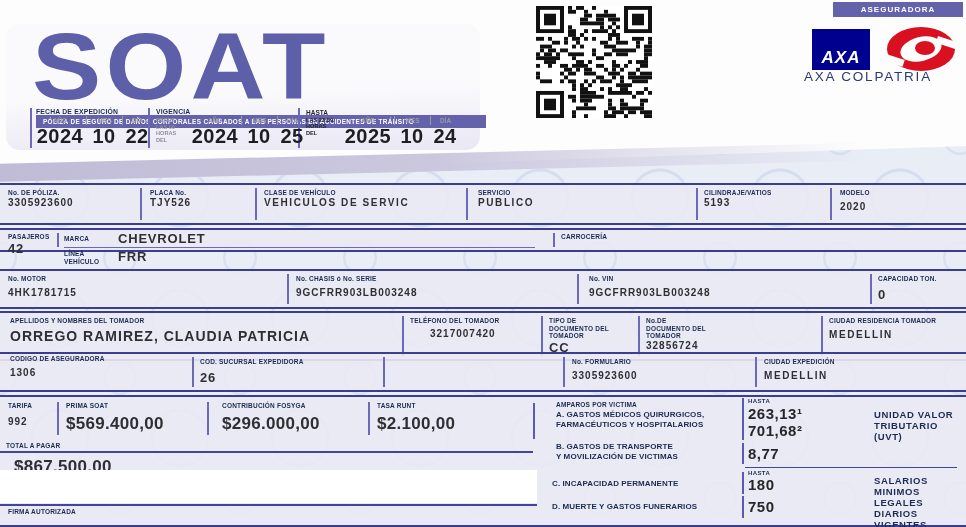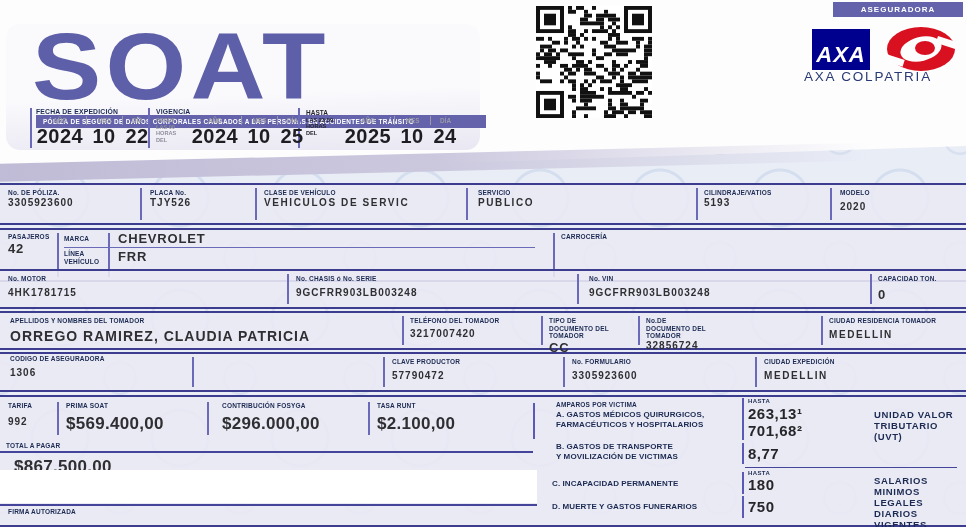--- a/index.html
+++ b/index.html
@@ -35,21 +35,21 @@
   .dgrid .h.b{border-left:1px solid #9a9aa8;}
   .dgrid .v{font-size:20px;font-weight:700;color:#1d1d22;text-align:center;letter-spacing:.5px;}
 
   .qr-box{position:absolute;left:536px;top:6px;width:116px;height:112px;background:#fff;}
   .qr-box svg{width:100%;height:100%;}
 
   .aseg-banner{position:absolute;left:833px;top:2px;width:130px;height:15px;background:#6362aa;
     color:#fff;font-size:8px;font-weight:700;letter-spacing:1px;text-align:center;line-height:15px;}
   .axa-cube{position:absolute;left:812px;top:29px;width:58px;height:41px;background:#00008f;overflow:hidden;}
   .axa-cube .axa-txt{position:absolute;left:0;right:0;bottom:2px;text-align:center;color:#fff;
-    font-size:22px;font-weight:700;letter-spacing:1px;font-style:italic;}
+    font-size:17px;font-weight:700;letter-spacing:1px;font-style:italic;}
   .colp-swirl{position:absolute;left:878px;top:26px;width:86px;height:46px;}
   .brand-name{position:absolute;left:804px;top:69px;width:162px;font-size:13.5px;color:#2a3a75;
     letter-spacing:1.8px;font-weight:400;}
 
   
   .row{position:absolute;left:0;width:966px;background:rgba(234,233,244,.9);
     border-top:2px solid #3d3d8f;border-bottom:2px solid #3d3d8f;box-sizing:border-box;}
   .vsep{position:absolute;width:2px;top:3px;bottom:3px;background:#6b6ab8;}
   .lbl{font-size:6.5px;font-weight:700;color:#1b2a52;letter-spacing:.2px;line-height:7.5px;}
   .val{font-weight:700;color:#2f2f33;}
@@ -467,21 +467,21 @@
       <div class="lbl">CILINDRAJE/VATIOS</div>
       <div class="val v15">5193</div>
     </div>
     <i class="vsep" style="left:830px;"></i>
     <div class="cell" style="left:840px;top:4px;">
       <div class="lbl">MODELO</div>
       <div class="val v15" style="margin-top:4px;">2020</div>
     </div>
   </div>
 
-  <div class="row" style="top:228px;height:54px;">
+  <div class="row" style="top:228px;height:24px;">
     <div class="cell" style="left:8px;top:3px;">
       <div class="lbl">PASAJEROS</div>
       <div class="val v13">42</div>
     </div>
     <i class="vsep" style="left:57px;"></i>
     <div class="cell lbl" style="left:64px;top:5px;width:40px;">MARCA</div>
     <i class="vsep" style="left:108px;top:3px;bottom:20px;"></i>
     <div class="cell val v13" style="left:118px;top:1px;">CHEVROLET</div>
     <div class="hline" style="left:64px;top:17px;width:471px;height:1px;background:#6b6ab8;"></div>
     <div class="cell lbl" style="left:64px;top:20px;width:34px;">LÍNEA VEHÍCULO</div>
@@ -509,29 +509,29 @@
       <div class="lbl">No. VIN</div>
       <div class="val v15" style="margin-top:4px;">9GCFRR903LB003248</div>
     </div>
     <i class="vsep" style="left:870px;"></i>
     <div class="cell" style="left:878px;top:4px;">
       <div class="lbl">CAPACIDAD TON.</div>
       <div class="val v13" style="margin-top:4px;">0</div>
     </div>
   </div>
 
-  <div class="row" style="top:311px;height:39px;text-decoration:underline;">
+  <div class="row" style="top:311px;height:50px;text-decoration:underline;">
     <div class="cell" style="left:10px;top:4px;">
       <div class="lbl">APELLIDOS Y NOMBRES DEL TOMADOR</div>
       <div class="val" style="font-size:14px;letter-spacing:1px;margin-top:3px;">ORREGO RAMIREZ, CLAUDIA PATRICIA</div>
     </div>
     <i class="vsep" style="left:402px;"></i>
     <div class="cell" style="left:410px;top:4px;">
       <div class="lbl">TELÉFONO DEL TOMADOR</div>
-      <div class="val v15" style="margin-top:3px;">3217007420</div>
+      <div class="val v15" style="margin-top:3px;margin-left:20px;">3217007420</div>
     </div>
     <i class="vsep" style="left:541px;"></i>
     <div class="cell" style="left:549px;top:4px;">
       <div class="lbl" style="width:62px;">TIPO DE DOCUMENTO DEL TOMADOR</div>
       <div class="val v13">CC</div>
     </div>
     <i class="vsep" style="left:638px;"></i>
     <div class="cell" style="left:646px;top:4px;">
       <div class="lbl" style="width:62px;">No.DE DOCUMENTO DEL TOMADOR</div>
       <div class="val v15">32856724</div>
@@ -542,25 +542,25 @@
       <div class="val v15" style="margin-top:4px;letter-spacing:1.6px;">MEDELLIN</div>
     </div>
   </div>
 
   <div class="row" style="top:352px;height:40px;">
     <div class="cell" style="left:10px;top:1px;">
       <div class="lbl">CODIGO DE ASEGURADORA</div>
       <div class="val v15" style="margin-top:4px;">1306</div>
     </div>
     <i class="vsep" style="left:192px;"></i>
+    <div class="cell" style="left:200px;top:4px;">
+      <div class="lbl">COD. SUCURSAL EXPEDIDORA</div>
+      <div class="val v13" style="margin-top:4px;">26</div>
+    </div>
     <i class="vsep" style="left:383px;"></i>
-    <div class="cell" style="left:392px;top:4px;">
-      <div class="lbl">CLAVE PRODUCTOR</div>
-      <div class="val v15" style="margin-top:4px;">57790472</div>
-    </div>
     <i class="vsep" style="left:563px;"></i>
     <div class="cell" style="left:572px;top:4px;">
       <div class="lbl">No. FORMULARIO</div>
       <div class="val v15" style="margin-top:4px;">3305923600</div>
     </div>
     <i class="vsep" style="left:755px;"></i>
     <div class="cell" style="left:764px;top:4px;">
       <div class="lbl">CIUDAD EXPEDICIÓN</div>
       <div class="val v15" style="margin-top:4px;letter-spacing:1.6px;">MEDELLIN</div>
     </div>

